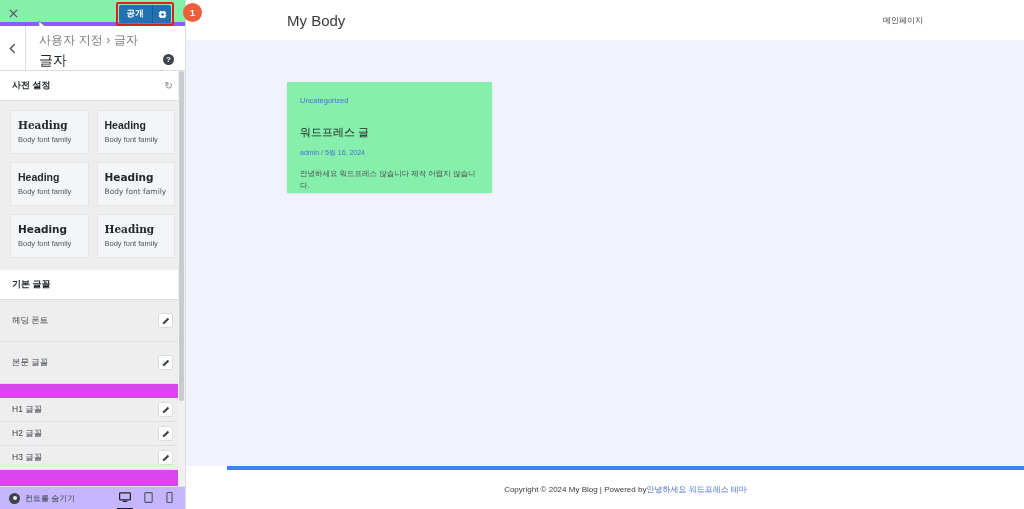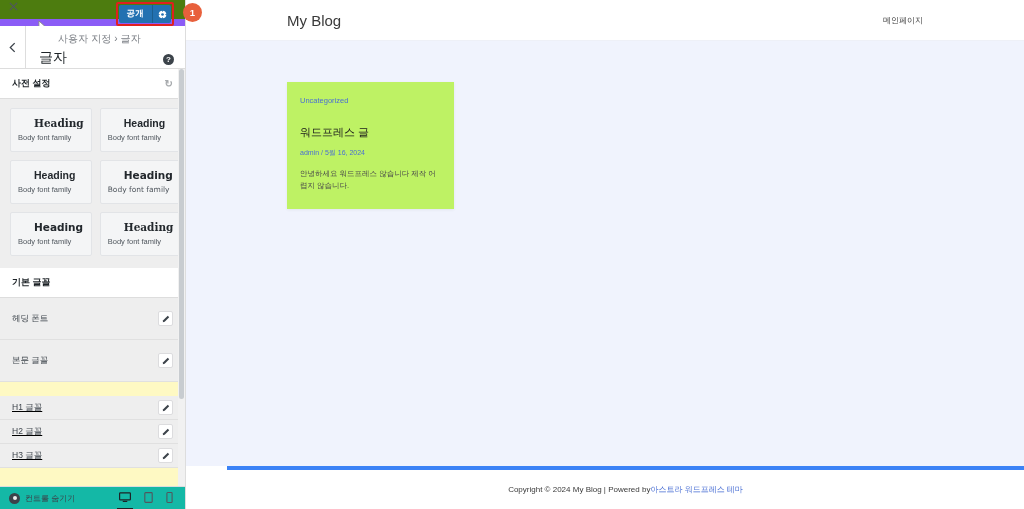--- a/index.html
+++ b/index.html
@@ -16,23 +16,23 @@
     width: 186px; height: 509px;
     background: #eeeeee;
     position: relative;
     display: flex; flex-direction: column;
     border-right: 1px solid #dddddd;
   }
 
   
   .sb-topbar {
     height: 26px; min-height: 26px;
-    background: #4d7c0f;
-    border-bottom: 7px solid #8b5cf6;
-    display: flex; align-items: flex-end;
+    background: #86efac;
+    border-bottom: 4px solid #8b5cf6;
+    display: flex; align-items: flex-start;
     position: relative;
   }
   .close-btn {
     width: 26px; height: 26px;
     display: flex; align-items: center; justify-content: center;
     color: #50575e; font-size: 11px; cursor: pointer;
   }
   .publish-wrap {
     position: absolute; right: 11px; top: 2px;
     display: flex; align-items: stretch;
@@ -63,32 +63,32 @@
     min-height: 43px;
     background: #ffffff;
     border-bottom: 1px solid #dddddd;
     display: flex; align-items: stretch; position: relative;
   }
   .back-btn {
     width: 26px; display: flex; align-items: center; justify-content: center;
     border-right: 1px solid #dddddd; color: #3c434a; font-size: 12px; cursor: pointer;
   }
   .hdr-text { padding: 6px 0 0 13px; flex: 1; }
-  .breadcrumb { font-size: 10px; color: #787c82; letter-spacing: .1px; margin-left: 19px; }
+  .breadcrumb { font-size: 12px; color: #787c82; letter-spacing: .1px; }
   .panel-title { font-size: 14px; color: #1d2327; margin-top: 3px; }
   .help-ico {
     position: absolute; right: 11px; top: 28px;
     width: 11px; height: 11px; border-radius: 50%;
     background: #3c434a; color: #fff; font-size: 8px;
     display: flex; align-items: center; justify-content: center;
     cursor: pointer; font-weight: bold;
   }
 
   
-  .sb-body { flex: 1; overflow: hidden; position: relative; background: #fef9c3; }
+  .sb-body { flex: 1; overflow: hidden; position: relative; background: #d946ef; }
 
   .section-head {
     background: #ffffff;
     border-bottom: 1px solid #dddddd;
     padding: 8px 12px;
     display: flex; align-items: center; justify-content: space-between;
     font-size: 9px; font-weight: bold; color: #1d2327;
   }
   .reset-ico { color: #a7aaad; font-size: 10px; cursor: pointer; }
 
@@ -98,37 +98,37 @@
     gap: 8px 8px;
     background: #eeeeee;
   }
   .preset-card {
     background: #f4f5f6;
     border: 1px solid #e2e4e7;
     border-radius: 2px;
     padding: 8px 7px 9px 7px;
     cursor: pointer; min-height: 40px;
   }
-  .preset-h { font-size: 10.5px; color: #23282d; line-height: 1.15; margin-left: 16px; }
+  .preset-h { font-size: 10.5px; color: #23282d; line-height: 1.15; }
   .preset-b { font-size: 7.5px; color: #50575e; margin-top: 4px; }
   .f-serif  { font-family: "DejaVu Serif", serif; font-weight: bold; }
   .f-sans   { font-family: "Liberation Sans", sans-serif; font-weight: bold; }
   .f-dejavu { font-family: "DejaVu Sans", sans-serif; font-weight: bold; }
   .b-sans   { font-family: "Liberation Sans", sans-serif; }
   .b-dejavu { font-family: "DejaVu Sans", sans-serif; }
 
   .opt-row {
     background: #eeeeee;
     border-bottom: 1px solid #e0e0e0;
     padding: 0 12px;
     height: 42px;
     display: flex; align-items: center; justify-content: space-between;
     cursor: pointer;
   }
-  .opt-row.compact { height: 24px; text-decoration: underline; }
+  .opt-row.compact { height: 24px; }
   .opt-label { font-size: 8.5px; color: #3c434a; }
   .pencil-btn {
     width: 15px; height: 15px; background: #fff;
     border: 1px solid #dcdcde; border-radius: 2px;
     display: flex; align-items: center; justify-content: center;
     cursor: pointer;
   }
 
   
   .sb-scroll-track {
@@ -136,21 +136,21 @@
     background: #f1f1f1;
   }
   .sb-scroll-thumb {
     position: absolute; right: 1px; top: 0px; width: 5px; height: 330px;
     background: #c8ccd0; border-radius: 3px; cursor: pointer;
   }
 
   
   .sb-footer {
     height: 22px; min-height: 23px;
-    background: #14b8a6;
+    background: #c4b5fd;
     border-top: 1px solid #dddddd;
     display: flex; align-items: center; justify-content: space-between;
     padding: 0 9px; position: relative;
   }
   .hide-controls { display: flex; align-items: center; gap: 5px; cursor: pointer; }
   .hc-ico {
     width: 11px; height: 11px; border-radius: 50%; background: #3c434a;
     display: flex; align-items: center; justify-content: center;
   }
   .hc-ico::after { content: ""; width: 4px; height: 4px; background: #eee; border-radius: 50%; }
@@ -174,22 +174,22 @@
     height: 41px; min-height: 41px; background: #fff;
     display: flex; align-items: center; justify-content: space-between;
     padding: 0 101px 0 101px;
     border-bottom: 1px solid #eef0f7;
   }
   .site-title { font-size: 15px; color: #3a3a3a; font-weight: normal; }
   .site-nav { font-size: 8px; color: #3a3a3a; cursor: pointer; }
 
   .site-main { flex: 1; background: #f0f3fd; padding: 41px 0 0 101px; }
   .post-card {
-    width: 167px; background: #bef264;
-    padding: 14px 13px 16px 13px;
+    width: 205px; background: #86efac;
+    padding: 14px 13px 0 13px;
     box-shadow: 0 1px 3px rgba(0,0,0,.06);
   }
   .post-cat { font-size: 7.5px; color: #4a6fd4; cursor: pointer; }
   .post-title { font-size: 11px; font-weight: normal; color: #1b1b1b; margin-top: 20px; cursor: pointer; }
   .post-meta { font-size: 7px; color: #4a6fd4; margin-top: 8px; }
   .post-meta span { cursor: pointer; }
   .post-excerpt { font-size: 7.5px; color: #4a4a4a; line-height: 1.65; margin-top: 10px; }
 
   .site-footer {
     height: 43px; min-height: 43px; background: #fff;
@@ -362,35 +362,35 @@
             <rect x="0.7" y="0.7" width="6.6" height="12.6" rx="1" fill="none" stroke="currentColor" stroke-width="1.4"></rect>
           </svg>
         </span>
       </div>
     </div>
   </div>
 
   <div class="preview">
 
     <div class="site-header">
-      <div class="site-title">My Blog</div>
+      <div class="site-title">My Body</div>
       <div class="site-nav">메인페이지</div>
     </div>
 
     <div class="site-main">
       <div class="post-card">
         <div class="post-cat">Uncategorized</div>
         <div class="post-title">워드프레스 글</div>
         <div class="post-meta">
           <span>admin</span><span> / </span><span>5월 16, 2024</span>
         </div>
         <div class="post-excerpt">안녕하세요 워드프레스 않습니다 제작 어렵지 않습니다.</div>
       </div>
     </div>
 
     <div class="site-footer">
       <span>Copyright © 2024 My Blog | Powered by </span>
-        <span class="footer-link">아스트라 워드프레스 테마</span>
+        <span class="footer-link">안녕하세요 워드프레스 테마</span>
     </div>
   </div>
 
   <div class="badge-1">1</div>
 </div>
 
 </body></html>

